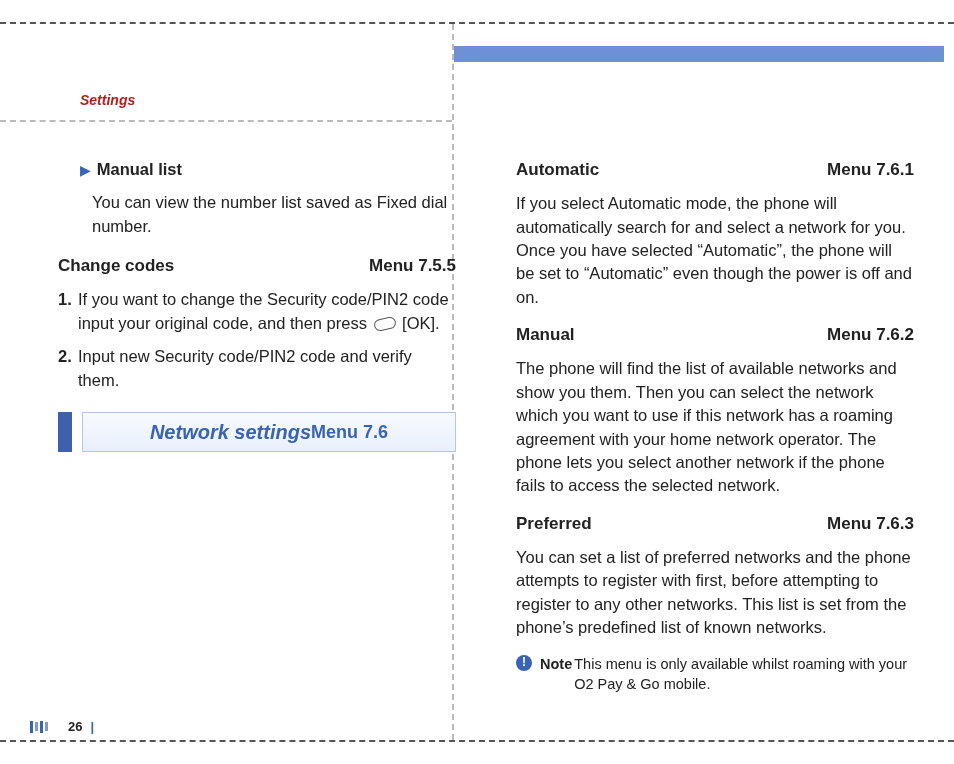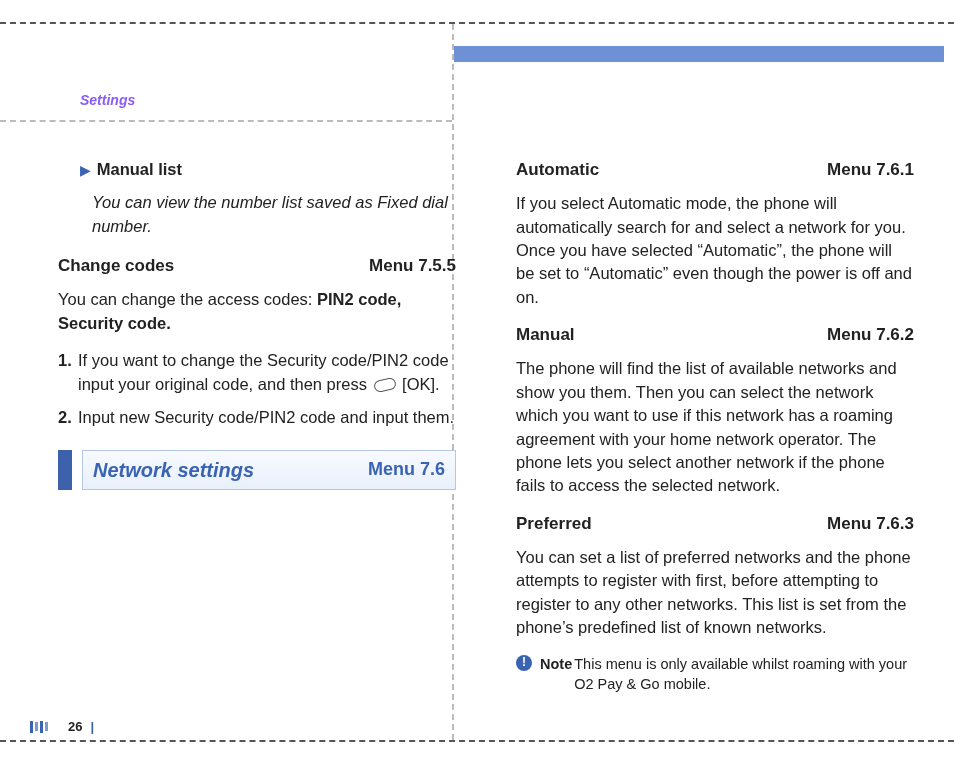--- a/index.html
+++ b/index.html
@@ -40,21 +40,21 @@
     top: 46px;
     left: 454px;
     right: 10px;
     height: 16px;
     background: #6e91d6;
   }
   .section-label {
     position: absolute;
     top: 92px;
     left: 80px;
-    color: #8b5cf6;
+    color: #b91c1c;
     font-weight: bold;
     font-size: 14px;
     font-style: italic;
   }
   .content {
     position: absolute;
     top: 158px;
     left: 58px;
     right: 40px;
     bottom: 60px;
@@ -75,21 +75,21 @@
     margin-left: 22px;
     margin-bottom: 4px;
   }
   .right-arrow {
     color: #3a63b3;
     font-size: 14px;
     margin-right: 6px;
     margin-top: 3px;
   }
   .bullet-title { font-weight: bold; }
-  .para { margin: 10px 0 16px 34px; font-style: italic; }
+  .para { margin: 10px 0 16px 34px; }
   .heading-row {
     display: flex;
     justify-content: space-between;
     font-weight: bold;
     font-size: 17px;
     margin-top: 10px;
     margin-bottom: 10px;
   }
   .body-p { margin-bottom: 14px; }
   .ol-item {
@@ -116,21 +116,21 @@
   .section-tab {
     width: 14px;
     background: #3d62ab;
     margin-right: 10px;
   }
   .section-body {
     flex: 1;
     border: 1px solid #b5c5e6;
     background: linear-gradient(to bottom, #f7faff, #e9f0fb);
     display: flex;
-    justify-content: space-between;
+    justify-content: center;
     align-items: center;
     padding: 5px 10px;
   }
   .section-title {
     color: #3a63b3;
     font-weight: bold;
     font-size: 20px;
     font-style: italic;
   }
   .section-menu {
@@ -203,33 +203,30 @@
       <span class="right-arrow">▶</span>
       <span class="bullet-title">Manual list</span>
     </div>
     <div class="para">You can view the number list saved as Fixed dial number.</div>
 
     <div class="heading-row">
       <span>Change codes</span>
       <span>Menu 7.5.5</span>
     </div>
 
-    <div class="body-p">
-      <span>You can change the access codes: </span><b>PIN2 code, Security code.</b>
-    </div>
 
     <div class="ol-item">
       <span class="ol-num">1.</span>
       <span class="ol-txt">
         <span>If you want to change the Security code/PIN2 code input your original code, and then press </span><span class="key-icon"></span><span> [OK].</span>
       </span>
     </div>
     <div class="ol-item">
       <span class="ol-num">2.</span>
-      <span class="ol-txt">Input new Security code/PIN2 code and input them.</span>
+      <span class="ol-txt">Input new Security code/PIN2 code and verify them.</span>
     </div>
 
     <div class="section-box">
       <div class="section-tab"></div>
       <div class="section-body">
         <span class="section-title">Network settings</span>
         <span class="section-menu">Menu 7.6</span>
       </div>
     </div>
 

